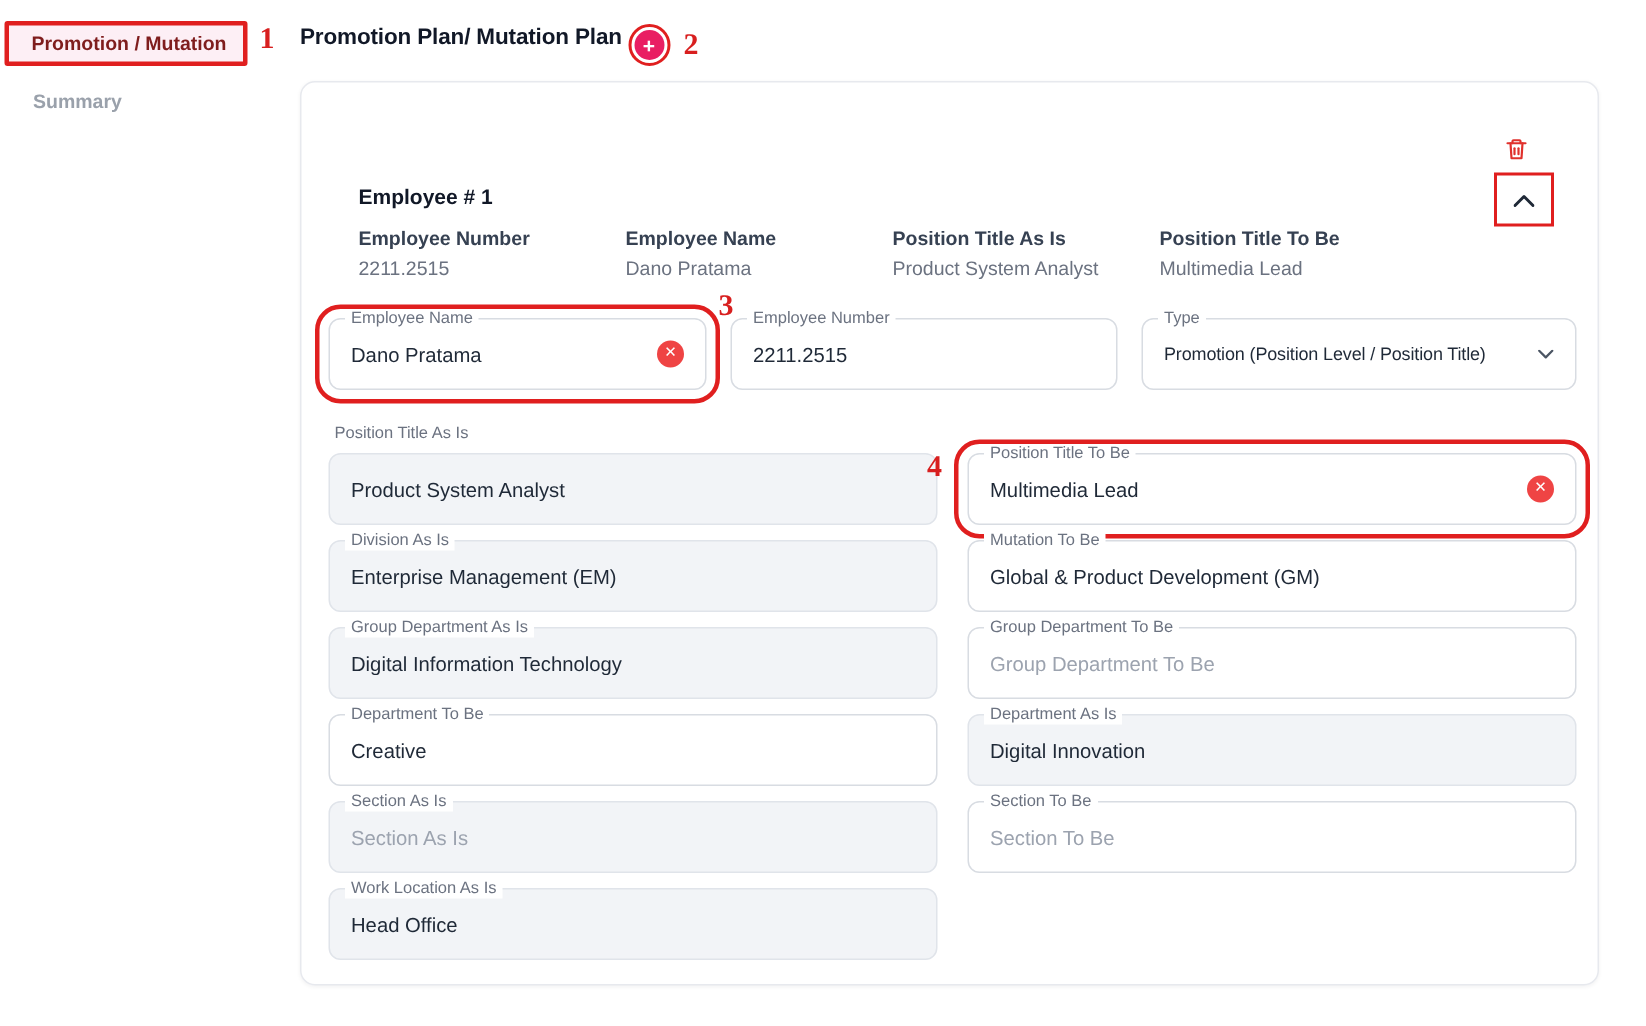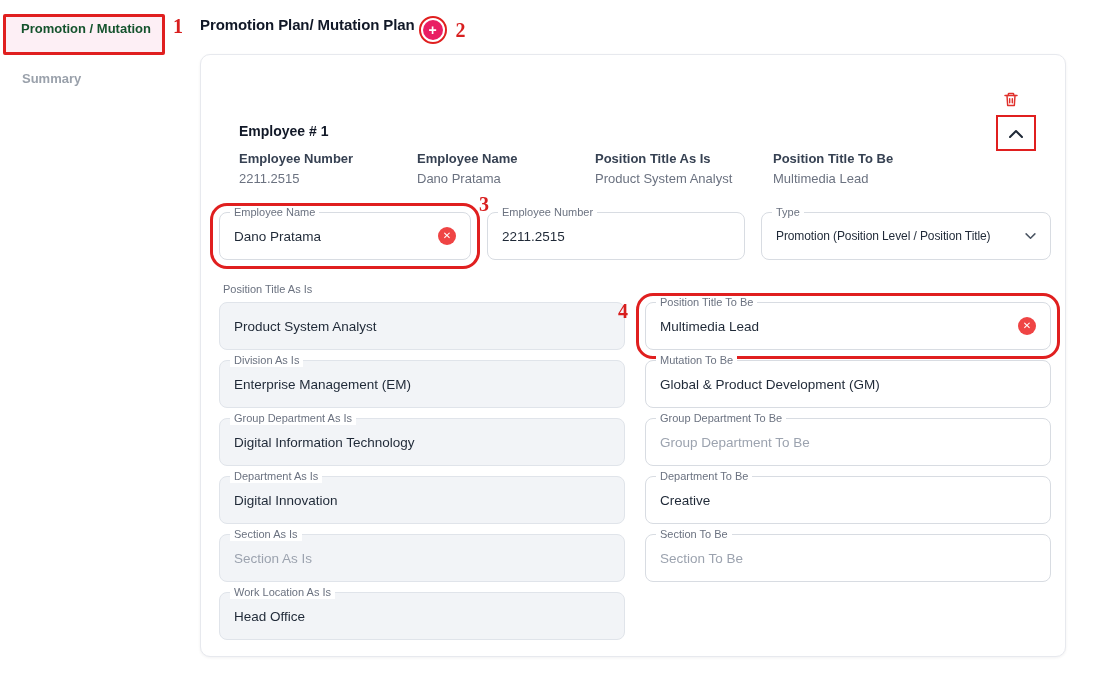--- a/index.html
+++ b/index.html
@@ -23,24 +23,24 @@
   .ann-outline-tight { outline: 2px solid #e01f1f; outline-offset: 2px; }
 
   
   .sidebar { position: absolute; left: 0; top: 14px; width: 200px; }
   .tab-row { display: flex; align-items: flex-start; }
   .tab-active {
     margin-left: 3px;
     display: inline-block;
     border: 3px solid #e01f1f;
     background: #fdeff5;
-    color: #14532d;
+    color: #7f1d1d;
     font-weight: 700;
     font-size: 13px;
-    padding: 4px 11px 16px 15px;
+    padding: 4px 11px 5px 15px;
     border-radius: 2px;
     cursor: pointer;
   }
   .tab-num { margin-left: 8px; margin-top: 2px; }
   .tab-summary {
     margin: 16px 0 0 22px;
     color: #9aa1ab;
     font-size: 13px;
     font-weight: 600;
     cursor: pointer;
@@ -283,27 +283,27 @@
           <span class="flabel">Group Department As Is</span>
           <input type="text" readonly="" value="Digital Information Technology" style="">
         </div>
         <div class="field">
           <span class="flabel">Group Department To Be</span>
           <input type="text" readonly="" placeholder="Group Department To Be" style="">
         </div>
       </div>
 
       <div class="frow">
+        <div class="field">
+          <span class="flabel">Department To Be</span>
+          <input type="text" readonly="" value="Creative" style="">
+        </div>
         <div class="field disabled">
           <span class="flabel">Department As Is</span>
           <input type="text" readonly="" value="Digital Innovation" style="">
-        </div>
-        <div class="field">
-          <span class="flabel">Department To Be</span>
-          <input type="text" readonly="" value="Creative" style="">
         </div>
       </div>
 
       <div class="frow">
         <div class="field disabled">
           <span class="flabel">Section As Is</span>
           <input type="text" readonly="" placeholder="Section As Is" style="">
         </div>
         <div class="field">
           <span class="flabel">Section To Be</span>

